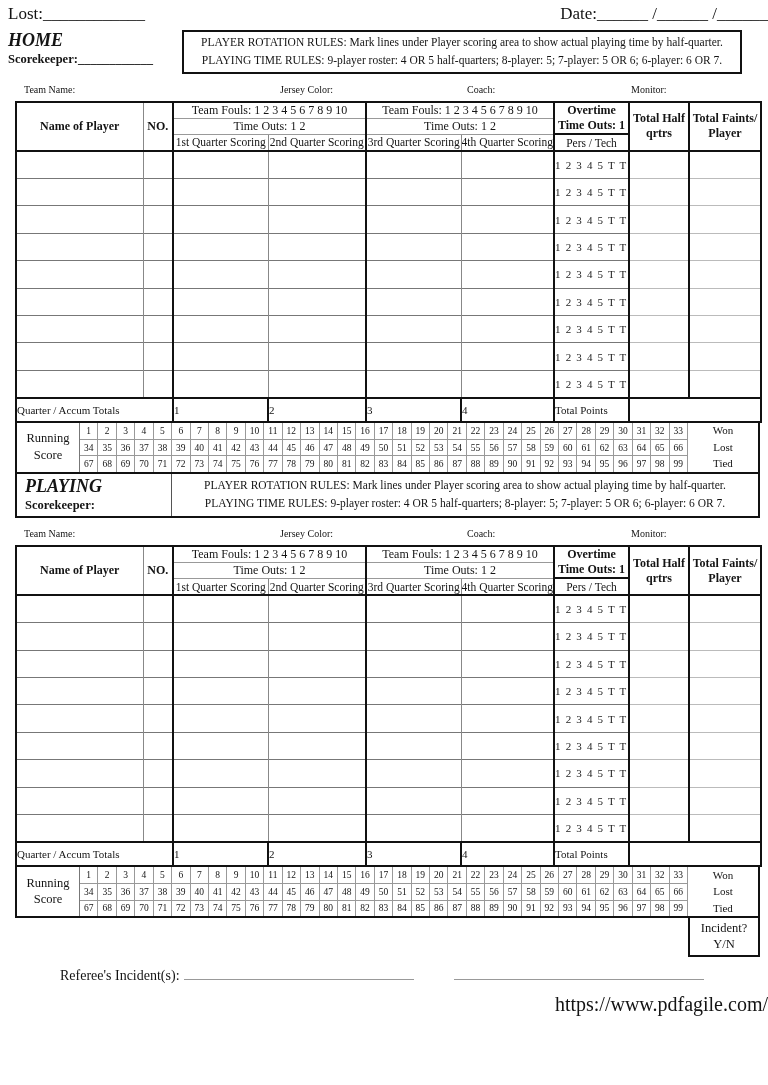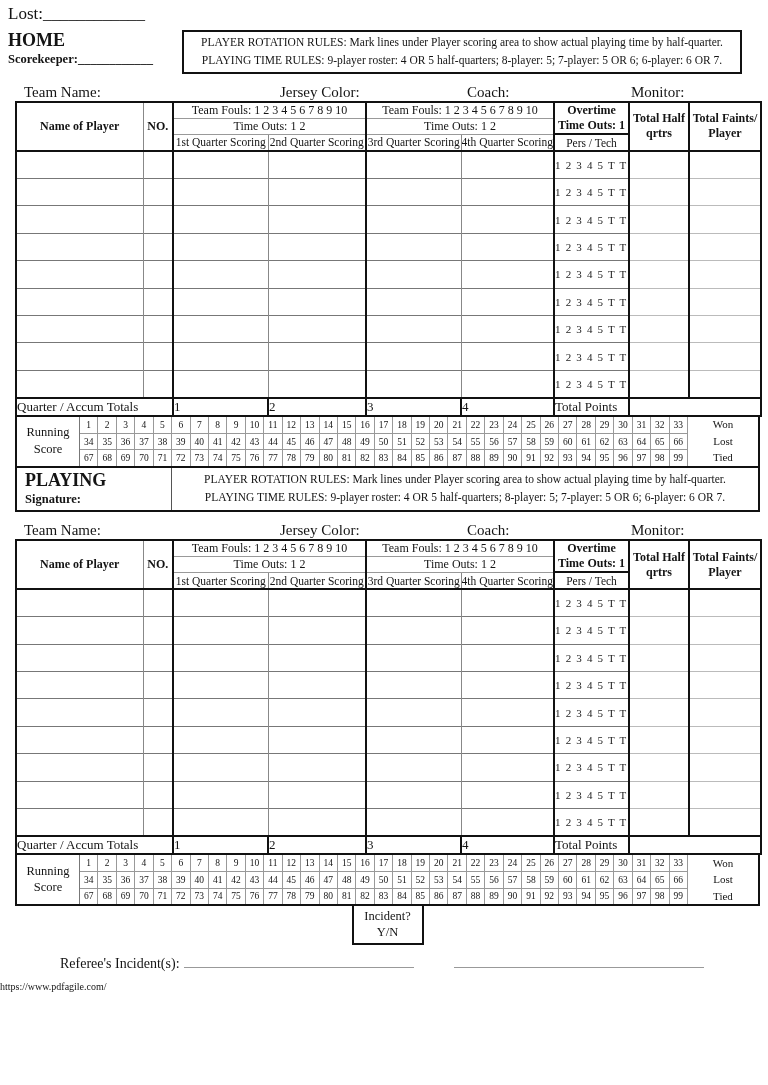--- a/index.html
+++ b/index.html
@@ -8,77 +8,78 @@
     position:relative; width:768px; height:1085px; margin:0 auto;
     background:#ffffff; color:#141414;
     font-family:"Liberation Serif", serif; overflow:hidden;
   }
   .title { margin-top:38px; text-align:center; font-size:27px; font-weight:bold; letter-spacing:.3px; }
   .info-line { display:flex; justify-content:space-between; margin-top:4px; padding-left:8px; font-size:17px; }
   .info-line .time { margin-right:30px; }
 
   .home-block { display:flex; margin:6px 26px 0 8px; }
   .home-left { width:174px; flex:none; }
-  .team-label { font-size:18px; font-weight:bold; }
+  .team-label { font-size:18px; font-weight:bold;font-style:italic; }
   .keeper { font-size:12.5px; font-weight:bold; margin-top:1px; }
   .rules-box { flex:1; border:2px solid #111; text-align:center; font-size:11.5px; line-height:1.55; padding:2px 4px; }
 
-  .team-info { position:relative; height:15px; margin:10px 0 2px 15px; width:745px; font-size:15px; }
+  .team-info { position:relative; height:15px; margin:10px 0 2px 15px; width:745px; font-size:10px; }
   .team-info span { position:absolute; top:0; white-space:nowrap; }
 
   table.score { border:2px solid #111; border-collapse:collapse; table-layout:fixed; width:745px; margin-left:15px; }
   .score th, .score td { padding:0; text-align:center; font-weight:normal; overflow:hidden; white-space:nowrap; }
   .hr1 th { height:16px; font-size:12px; }
   .hr2 th { height:14px; font-size:12px; }
   .hr3 th { height:17px; font-size:11.5px; }
   th.bold { font-weight:bold; font-size:12px; white-space:normal; line-height:1.25; }
   .vl { border-right:1px solid #888; }
   .vh { border-right:2px solid #111; }
   .hb { border-bottom:1px solid #999; }
   .hbh { border-bottom:2px solid #111; }
   .qh { text-align:left; padding-left:2px; }
   .pt { text-align:left; padding-left:3px; font-size:12px; }
   .score tbody td { height:27.4px; border-top:1px solid #777; }
   .score tbody td.lite { border-top-color:#bbb; }
   .score tbody tr:first-child td { border-top:2px solid #111; }
   .pers { font-size:11px; letter-spacing:1.2px; text-align:left !important; padding-left:3px; color:#222; }
-  .score tr.totals td { height:14px; border-top:2px solid #111; font-size:13px; }
+  .score tr.totals td { height:24px; border-top:2px solid #111; font-size:11px; }
   .tl { font-weight:bold; text-align:left !important; padding-left:8px; }
   .tq { text-align:left !important; padding-left:8px; }
   .tp { font-weight:bold; text-align:left !important; padding-left:2px; }
 
   .run-box { width:745px; margin-left:15px; margin-top:-2px; border:2px solid #111;
     display:grid; grid-template-columns:63px repeat(33,1fr) 70px; grid-template-rows:repeat(3,16.4px); background:#fff; }
   .run-label { display:flex; flex-direction:column; justify-content:center; align-items:center;
     font-size:12.5px; line-height:1.35; border-right:1px solid #777; }
   .rs-cell { display:flex; align-items:center; justify-content:center; font-size:9.5px; border-right:1px solid #999; }
   .rs-top { border-top:1px solid #999; }
   .run-results { display:flex; flex-direction:column; justify-content:center; align-items:center; font-size:11px; line-height:1.5; }
 
   .visitor-box { width:745px; margin-left:15px; margin-top:-2px; border:2px solid #111; display:flex; }
   .visitor-left { width:155px; flex:none; border-right:1px solid #555; padding:2px 0 3px 8px; }
   .visitor-rules { flex:1; display:flex; flex-direction:column; justify-content:center; text-align:center; font-size:11.5px; line-height:1.55; padding:2px 4px; }
 
-  .incident-wrap { width:745px; margin-left:15px; display:flex; justify-content:center; }
+  .incident-wrap { width:745px; margin-left:15px; display:flex; justify-content:flex-end; }
   .incident-box { width:72px; margin-top:-2px; border:2px solid #111; text-align:center; font-size:12.5px; line-height:1.3; padding:2px 0; background:#fff; }
 
   .sig-line { margin:10px 0 0 60px; font-size:14px; }
   .sig-blank { display:inline-block; border-bottom:1px solid #999; height:13px; }
   .s1 { width:230px; margin-left:4px; }
   .s2 { width:250px; margin-left:40px; }
-  .url { text-align:left; font-size:10px; margin-top:9px; }
+  .url { text-align:right; font-size:20px; margin-top:9px; }
 </style>
 </head>
 <body>
 
 <div class="page">
 
 
   <div class="info-line">
     <span>Lost:____________</span>
+    <span>Date:______ /______ /______</span>
   </div>
 
   <div class="home-block">
     <div class="home-left">
       <div class="team-label">HOME</div>
       <div class="keeper">Scorekeeper:____________</div>
     </div>
     <div class="rules-box">
       <div>PLAYER ROTATION RULES: Mark lines under Player scoring area to show actual playing time by half-quarter.</div>
       <div>PLAYING TIME RULES: 9-player roster:  4 OR 5 half-quarters;  8-player: 5;  7-player: 5 OR 6;  6-player: 6 OR 7.</div>
@@ -348,21 +349,21 @@
           <div>Won</div>
           <div>Lost</div>
           <div>Tied</div>
         </div>
       </div>
     </div>
 
   <div class="visitor-box">
     <div class="visitor-left">
       <div class="team-label">PLAYING</div>
-      <div class="keeper">Signature:</div>
+      <div class="keeper">Scorekeeper:</div>
     </div>
     <div class="visitor-rules">
       <div>PLAYER ROTATION RULES: Mark lines under Player scoring area to show actual playing time by half-quarter.</div>
       <div>PLAYING TIME RULES: 9-player roster:  4 OR 5 half-quarters;  8-player: 5;  7-player: 5 OR 6;  6-player: 6 OR 7.</div>
     </div>
   </div>
 
   <div id="visitor-section">
       <div class="team-info">
         <span style="left: 9px;">Team Name:</span>

